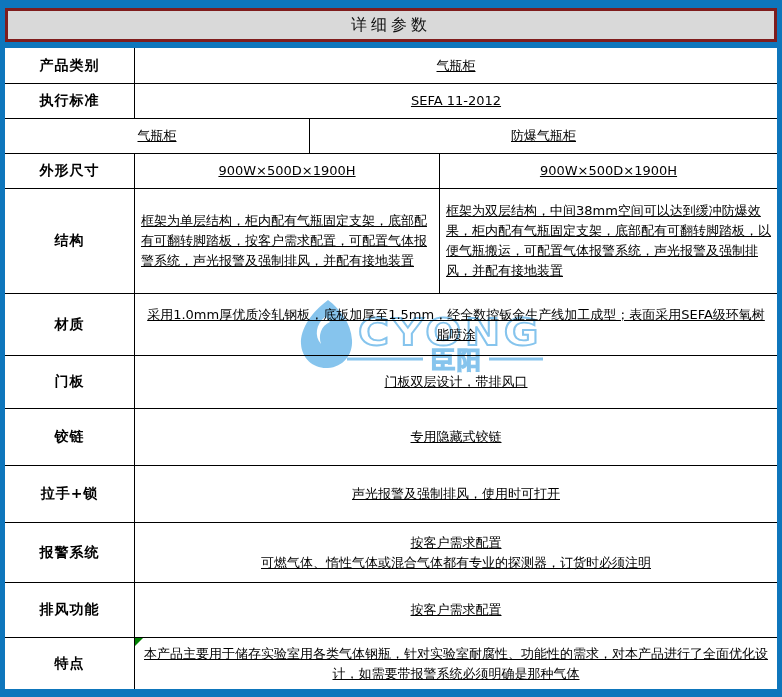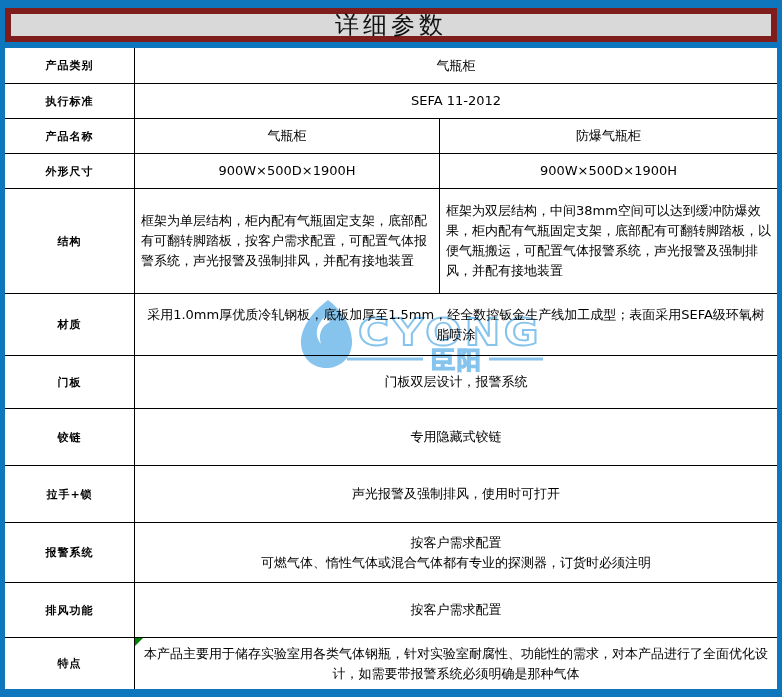--- a/index.html
+++ b/index.html
@@ -7,23 +7,23 @@
   .frame {
     width:782px; height:697px;
     background:#0E76BC;
     padding:8px 5px;
     font-family:"DejaVu Sans","Liberation Sans",sans-serif;
     color:#000;
   }
   .header {
     height:34px;
     background:#D9D9D9;
-    border:6px solid #7f1d1d;
+    border:3px solid #7f1d1d;
     display:flex; align-items:center; justify-content:center;
-    font-size:24px; letter-spacing:4px; color:#111;
+    font-size:16px; letter-spacing:4px; color:#111;
     margin-bottom:6px;
   }
   .table-body {
     height:641px;
     background:#fff;
     position:relative;
     display:flex; flex-direction:column;
     overflow:hidden;
   }
   .row {
@@ -34,30 +34,31 @@
     flex:0 0 auto;
   }
   .row:last-child { border-bottom:none; flex:1 1 auto; }
   .r1{height:36px}.r2{height:35px}.r3{height:35px}.r4{height:35px}
   .r5{height:105px}.r6{height:62px}.r7{height:53px}.r8{height:57px}
   .r9{height:57px}.r10{height:60px}.r11{height:55px}
   .label {
     flex:0 0 130px; width:130px;
     border-right:1px solid #000;
     display:flex; align-items:center; justify-content:center;
-    font-weight:bold; font-size:11px; letter-spacing:1px;
+    font-weight:bold; font-size:14px; letter-spacing:1px;
     text-align:center;
   }
   .cell {
     flex:1 1 auto;
     display:flex; flex-direction:column;
     align-items:center; justify-content:center;
     text-align:center;
     font-size:13px; line-height:1.5;
     padding:2px 8px;
+    text-decoration:underline;
   }
   .cell.half { flex:0 0 305px; width:305px; border-right:1px solid #000; }
   .cell.para {
     align-items:flex-start; justify-content:center;
     text-align:left; padding:4px 6px; line-height:1.55;
   }
   .cell .line { width:100%; }
   .watermark {
     position:absolute; left:290px; top:250px;
     width:252px; height:78px;
@@ -99,21 +100,20 @@
       <div class="label">产品类别</div>
       <div class="cell">气瓶柜</div>
     </div>
 
     <div class="row r2">
       <div class="label">执行标准</div>
       <div class="cell">SEFA 11-2012</div>
     </div>
 
     <div class="row r3">
-      <div class="label">产品名称</div>
       <div class="cell half">气瓶柜</div>
       <div class="cell">防爆气瓶柜</div>
     </div>
 
     <div class="row r4">
       <div class="label">外形尺寸</div>
       <div class="cell half">900W×500D×1900H</div>
       <div class="cell">900W×500D×1900H</div>
     </div>
 
@@ -123,21 +123,21 @@
       <div class="cell para">框架为双层结构，中间38mm空间可以达到缓冲防爆效果，柜内配有气瓶固定支架，底部配有可翻转脚踏板，以便气瓶搬运，可配置气体报警系统，声光报警及强制排风，并配有接地装置</div>
     </div>
 
     <div class="row r6">
       <div class="label">材质</div>
       <div class="cell">采用1.0mm厚优质冷轧钢板，底板加厚至1.5mm，经全数控钣金生产线加工成型；表面采用SEFA级环氧树脂喷涂</div>
     </div>
 
     <div class="row r7">
       <div class="label">门板</div>
-      <div class="cell">门板双层设计，报警系统</div>
+      <div class="cell">门板双层设计，带排风口</div>
     </div>
 
     <div class="row r8">
       <div class="label">铰链</div>
       <div class="cell">专用隐藏式铰链</div>
     </div>
 
     <div class="row r9">
       <div class="label">拉手+锁</div>
       <div class="cell">声光报警及强制排风，使用时可打开</div>

